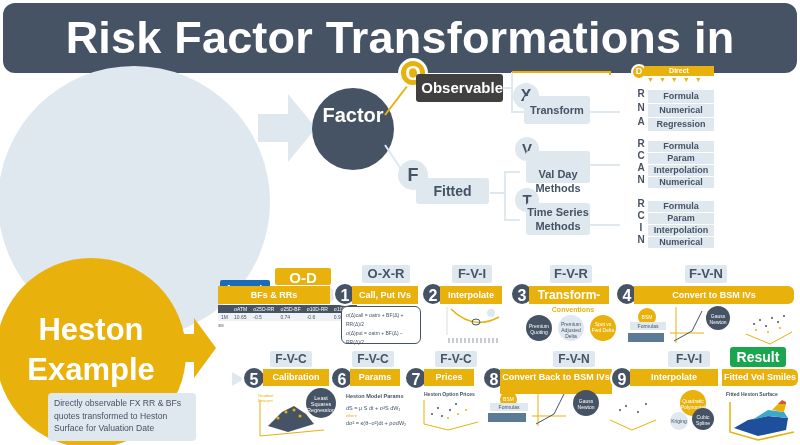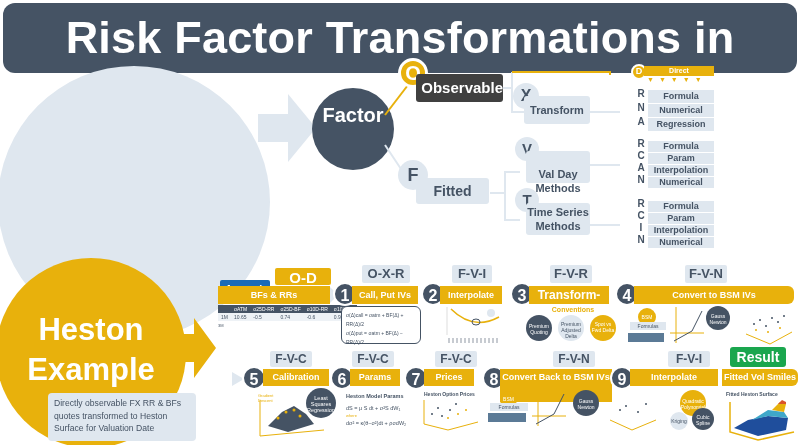--- a/index.html
+++ b/index.html
@@ -291,21 +291,21 @@
     </g>
   <g fill="#e8b10c">
       <circle cx="26" cy="20" r="1"></circle>
       <circle cx="36" cy="16" r="1"></circle>
       <circle cx="44" cy="12" r="1"></circle>
     </g>
 </svg>
 
 <div class="abs step-circle" style="left:482px;top:366px;">8</div>
 <div class="abs tag" style="left:553px;top:351px;width:42px;height:16px;font-size:12px;line-height:16px;">F-V-N</div>
-<div class="abs bar" style="left:500px;top:369px;width:112px;height:33px;line-height:17px;font-size:9px;">Convert Back to BSM IVs</div>
+<div class="abs bar" style="left:500px;top:369px;width:112px;height:25px;line-height:17px;font-size:9px;">Convert Back to BSM IVs</div>
 <div class="abs small-gold" style="left:500px;top:391px;width:17px;height:17px;line-height:17px;">BSM</div>
 <div class="abs" style="left:490px;top:403px;width:38px;height:8px;background:#dfe7ef;font-size:5px;color:#455364;text-align:center;line-height:8px;">Formulas</div>
 <div class="abs" style="left:488px;top:413px;width:38px;height:9px;background:#5b7a96;"></div>
 <svg class="abs" style="left:532px;top:388px;" width="36" height="40">
   <line x1="6" y1="2" x2="6" y2="38" stroke="#e8b10c" stroke-width="1"></line>
   <line x1="0" y1="28" x2="34" y2="28" stroke="#e8b10c" stroke-width="1"></line>
   <polyline points="4,36 22,26 32,6" fill="none" stroke="#455364" stroke-width="1"></polyline>
 </svg>
 <div class="abs small-dark" style="left:573px;top:390px;width:26px;height:26px;padding-top:8px;">Gauss Newton</div>
 

